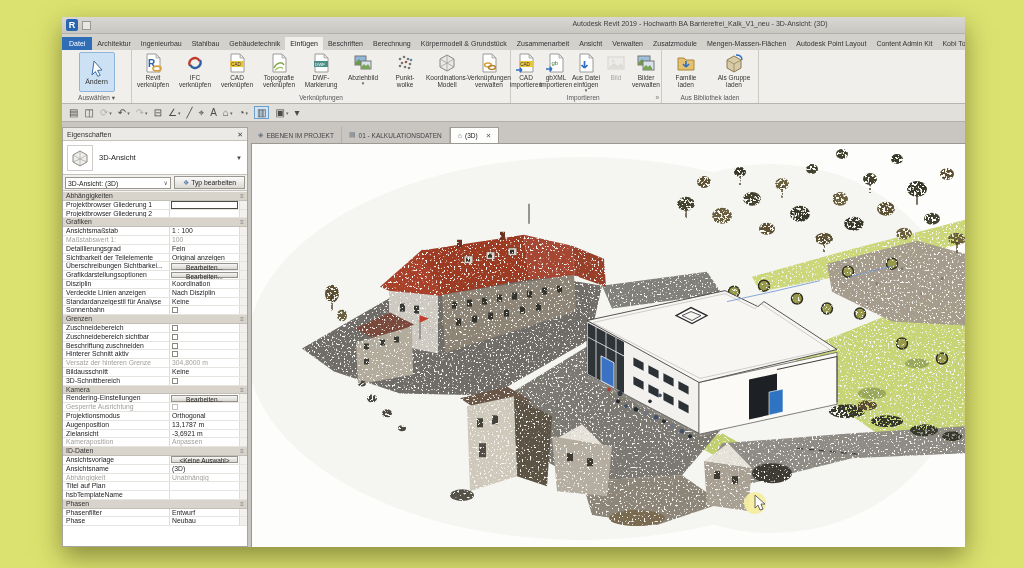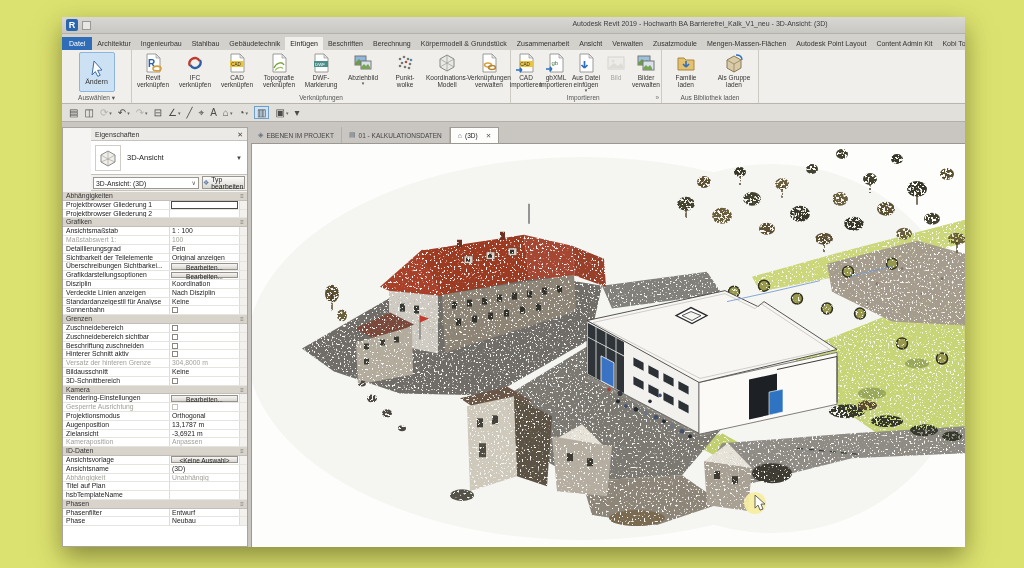--- a/index.html
+++ b/index.html
@@ -47,21 +47,21 @@
   .qicon { font-size:10px; color:#4c4c4a; margin:0 3px; display:flex; align-items:center; cursor:default; }
   .qicon.dis { color:#b5b3ae; }
   .qicon .qa { font-size:5px; margin-left:1px; color:#666; }
   .qicon.hl { background:#cfe4f7; border:1px solid #6f9fc8; padding:0 2px; }
 
   
   .main { position:absolute; left:0; top:105px; width:100%; bottom:0; background:#c9c6c1; }
 
   
   .props { position:absolute; left:0; top:5px; width:186px; bottom:0; background:#f5f4f2;
-           border:1px solid #a8a5a0; font-size:7px; color:#222;padding-left:28px; }
+           border:1px solid #a8a5a0; font-size:7px; color:#222; }
   .phead { height:13px; background:#eceae6; border-bottom:1px solid #c5c2bc; line-height:13px; padding-left:4px; color:#333; }
   .phead .x { float:right; margin-right:4px; color:#444; cursor:default; }
   .typebox { height:34px; background:#fff; border-bottom:1px solid #c5c2bc; display:flex; align-items:center; }
   .typeicon { width:26px; height:26px; border:1px solid #d0cdc8; margin:0 6px 0 4px; display:flex; align-items:center; justify-content:center; }
   .typebox .tlabel { flex:1; font-size:7.5px; }
   .typebox .tchev { margin-right:5px; color:#444; font-size:6px; }
   .instrow { height:16px; display:flex; align-items:center; background:#f1f0ed; border-bottom:1px solid #c5c2bc; padding:0 2px; }
   .instfield { width:106px; height:12px; background:#fff; border:1px solid #9a978f; font-size:6.8px;
                line-height:11px; padding:0 2px; display:flex; }
   .instfield .chev { margin-left:auto; color:#555; font-size:6px; }

